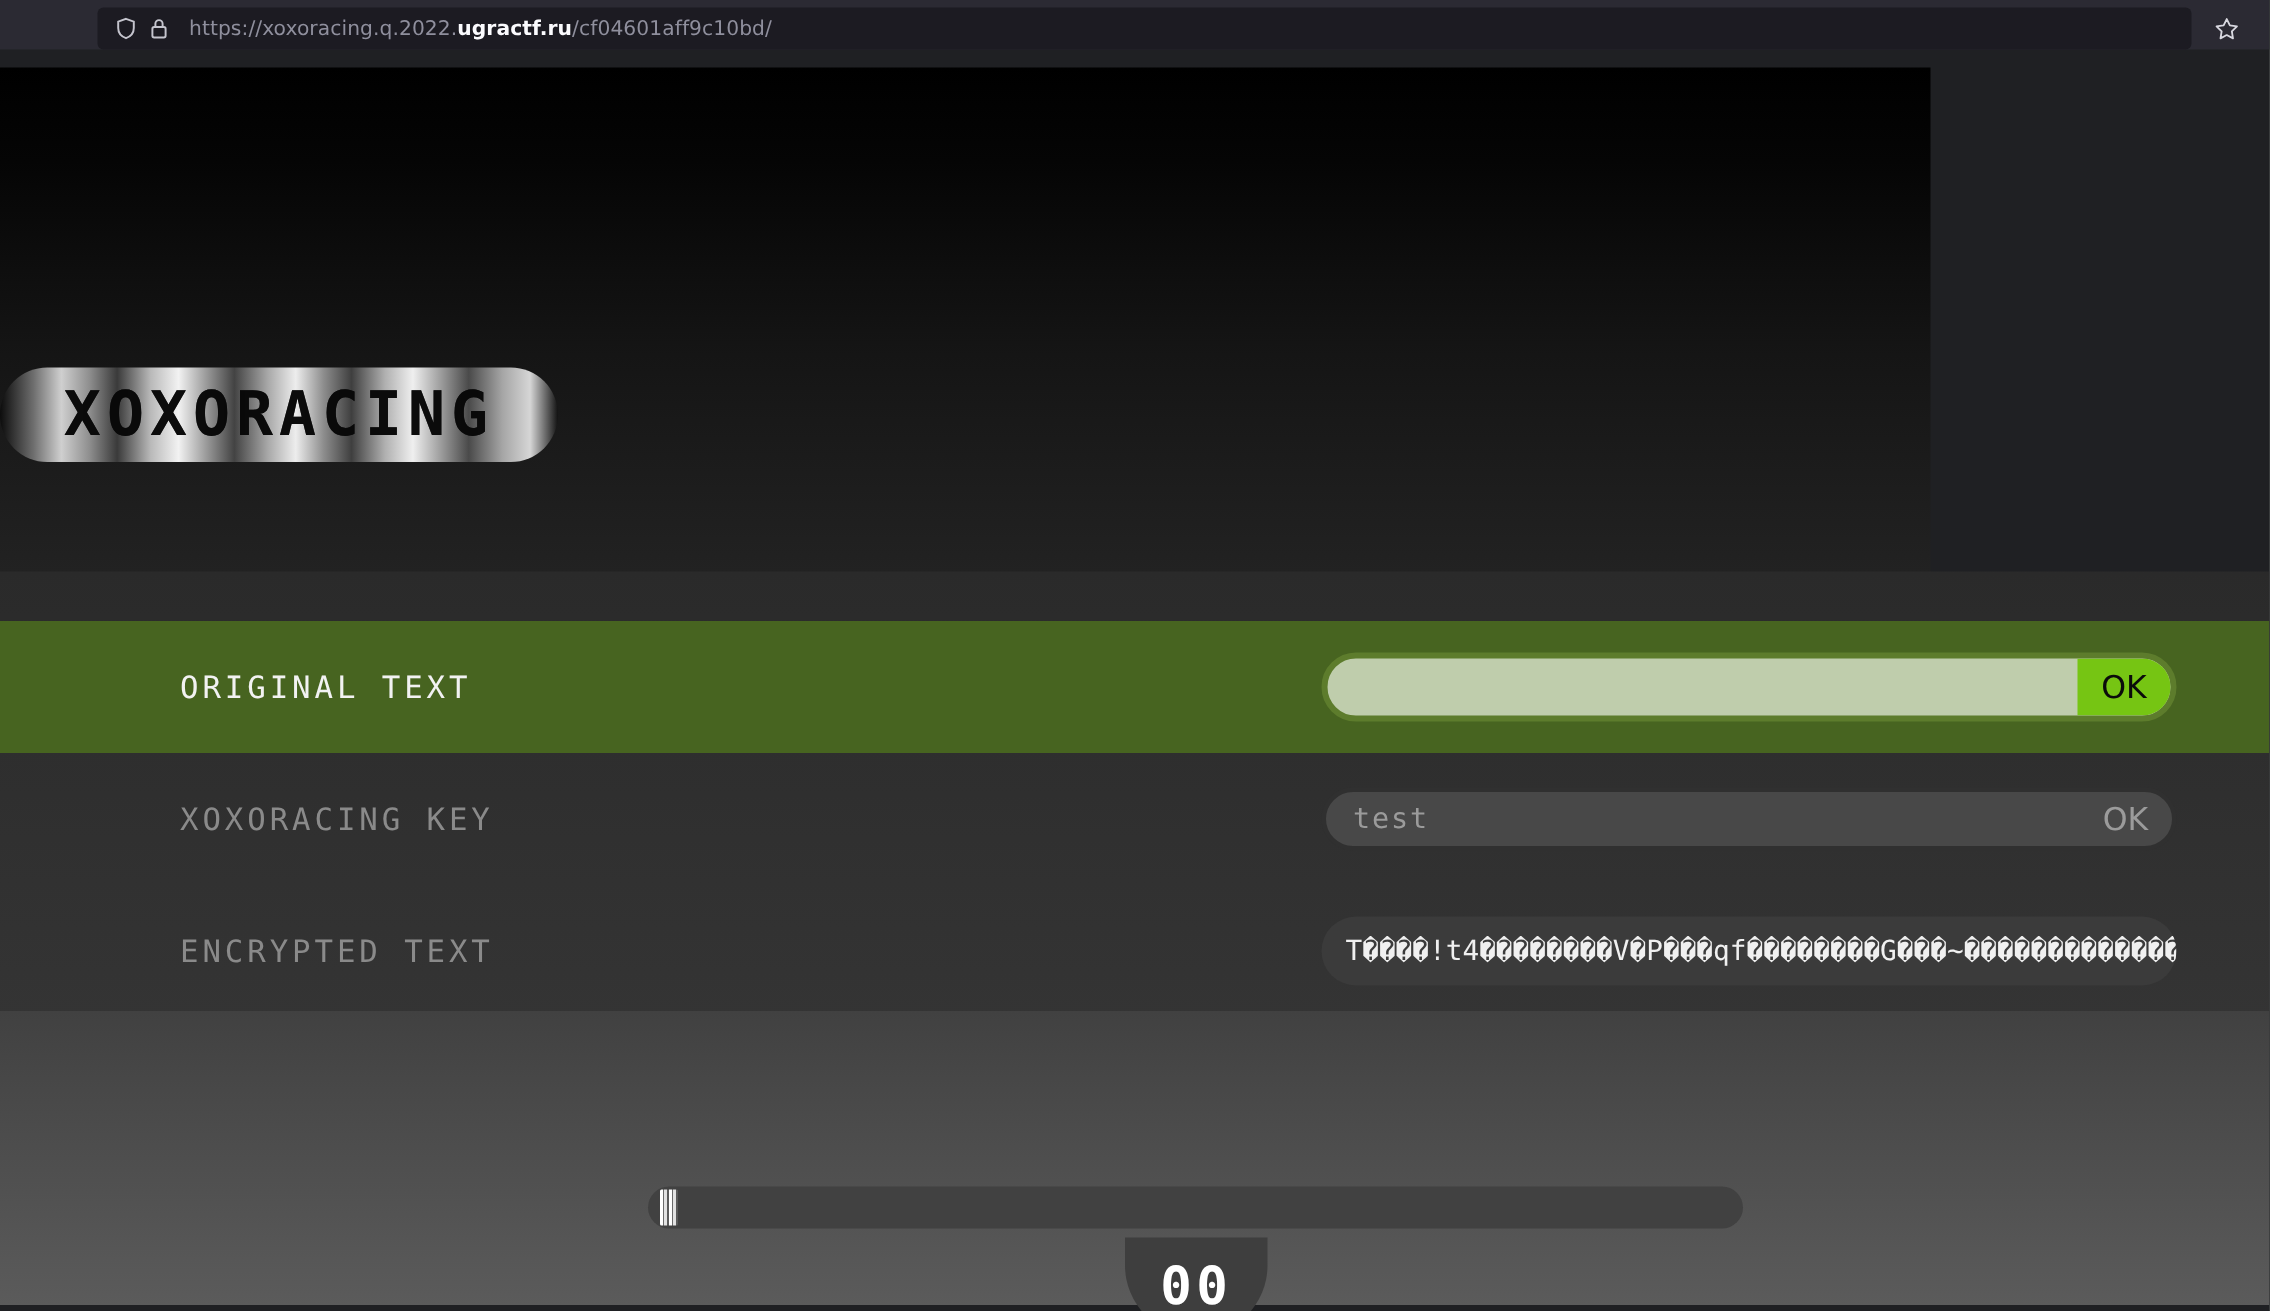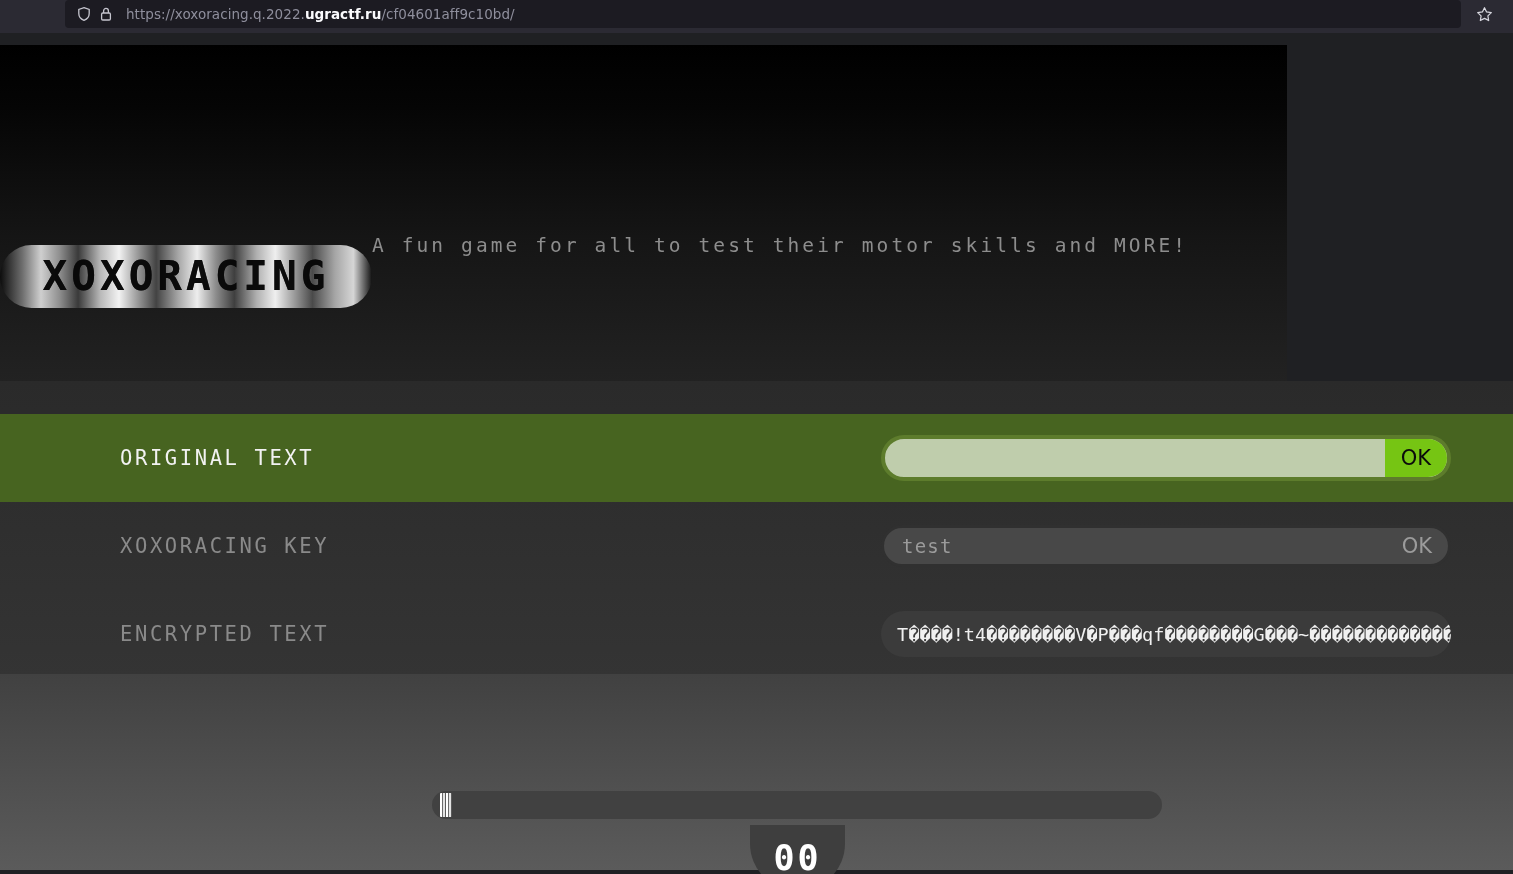--- a/index.html
+++ b/index.html
@@ -13,21 +13,21 @@
     font-family: "Liberation Sans", sans-serif;
   }
 
   
   .browser-chrome {
     position: relative;
     width: 1513px;
     height: 33px;
     background: #2b2a33;
     display: flex;
-    align-items: flex-start;
+    align-items: flex-end;
     padding: 0 8px;
   }
   .urlbar {
     flex: 1;
     height: 28px;
     background: #1c1b22;
     border-radius: 4px;
     display: flex;
     align-items: center;
     gap: 0;
@@ -366,21 +366,20 @@
   </div>
 </div>
 
 <div class="page">
 
   <div class="hero">
     <div class="logo-pill">
       <span class="logo-text">XOXORACING</span>
       <span class="logo-text-overlay">XOXORACING</span>
     </div>
-    <div class="subtitle">A fun game for all to test their motor skills and MORE!</div>
   </div>
 
   <div class="rows">
 
     <div class="row row-original">
       <div class="row-label">ORIGINAL TEXT</div>
       <div class="field-wrap">
         <div class="field-active">
           <input class="field-input" type="text" value="" style="">
           <button class="ok-btn-active">OK</button>

